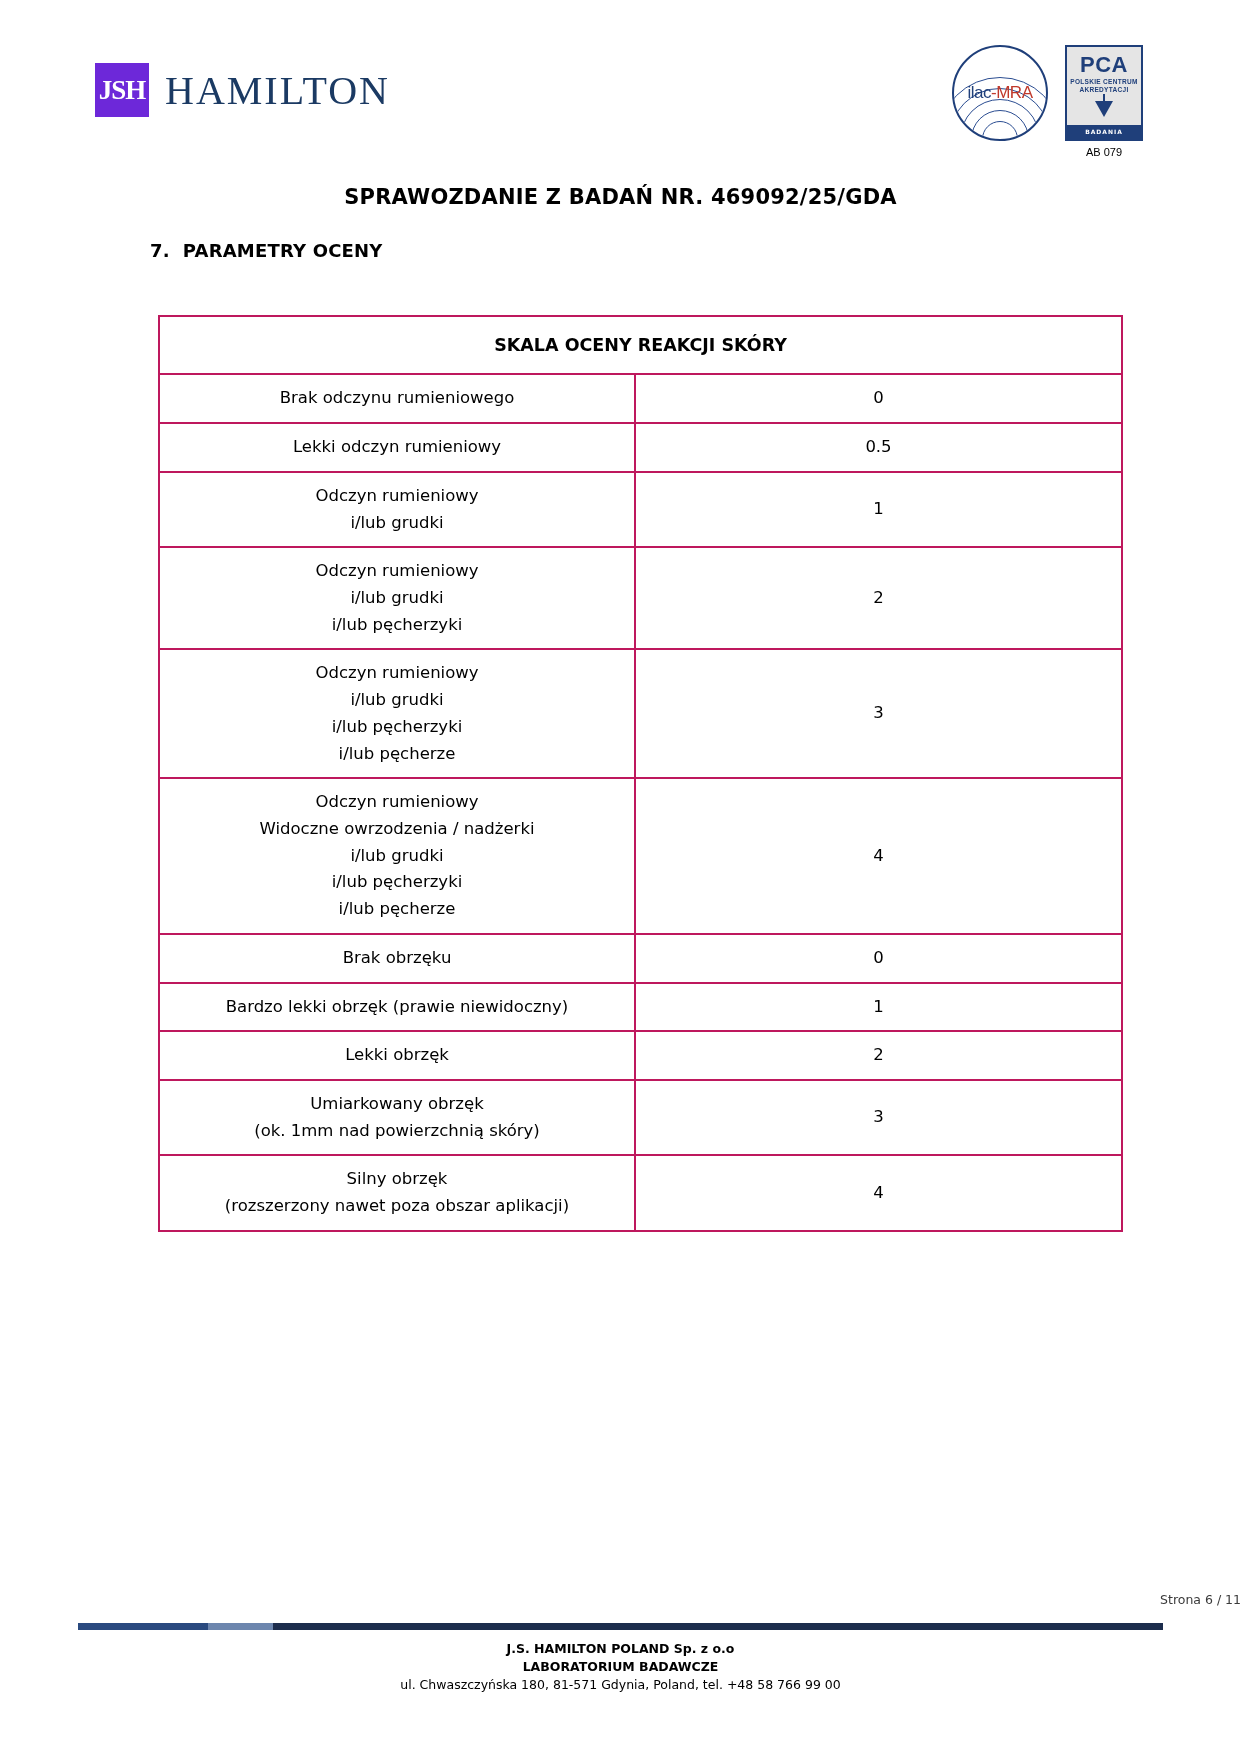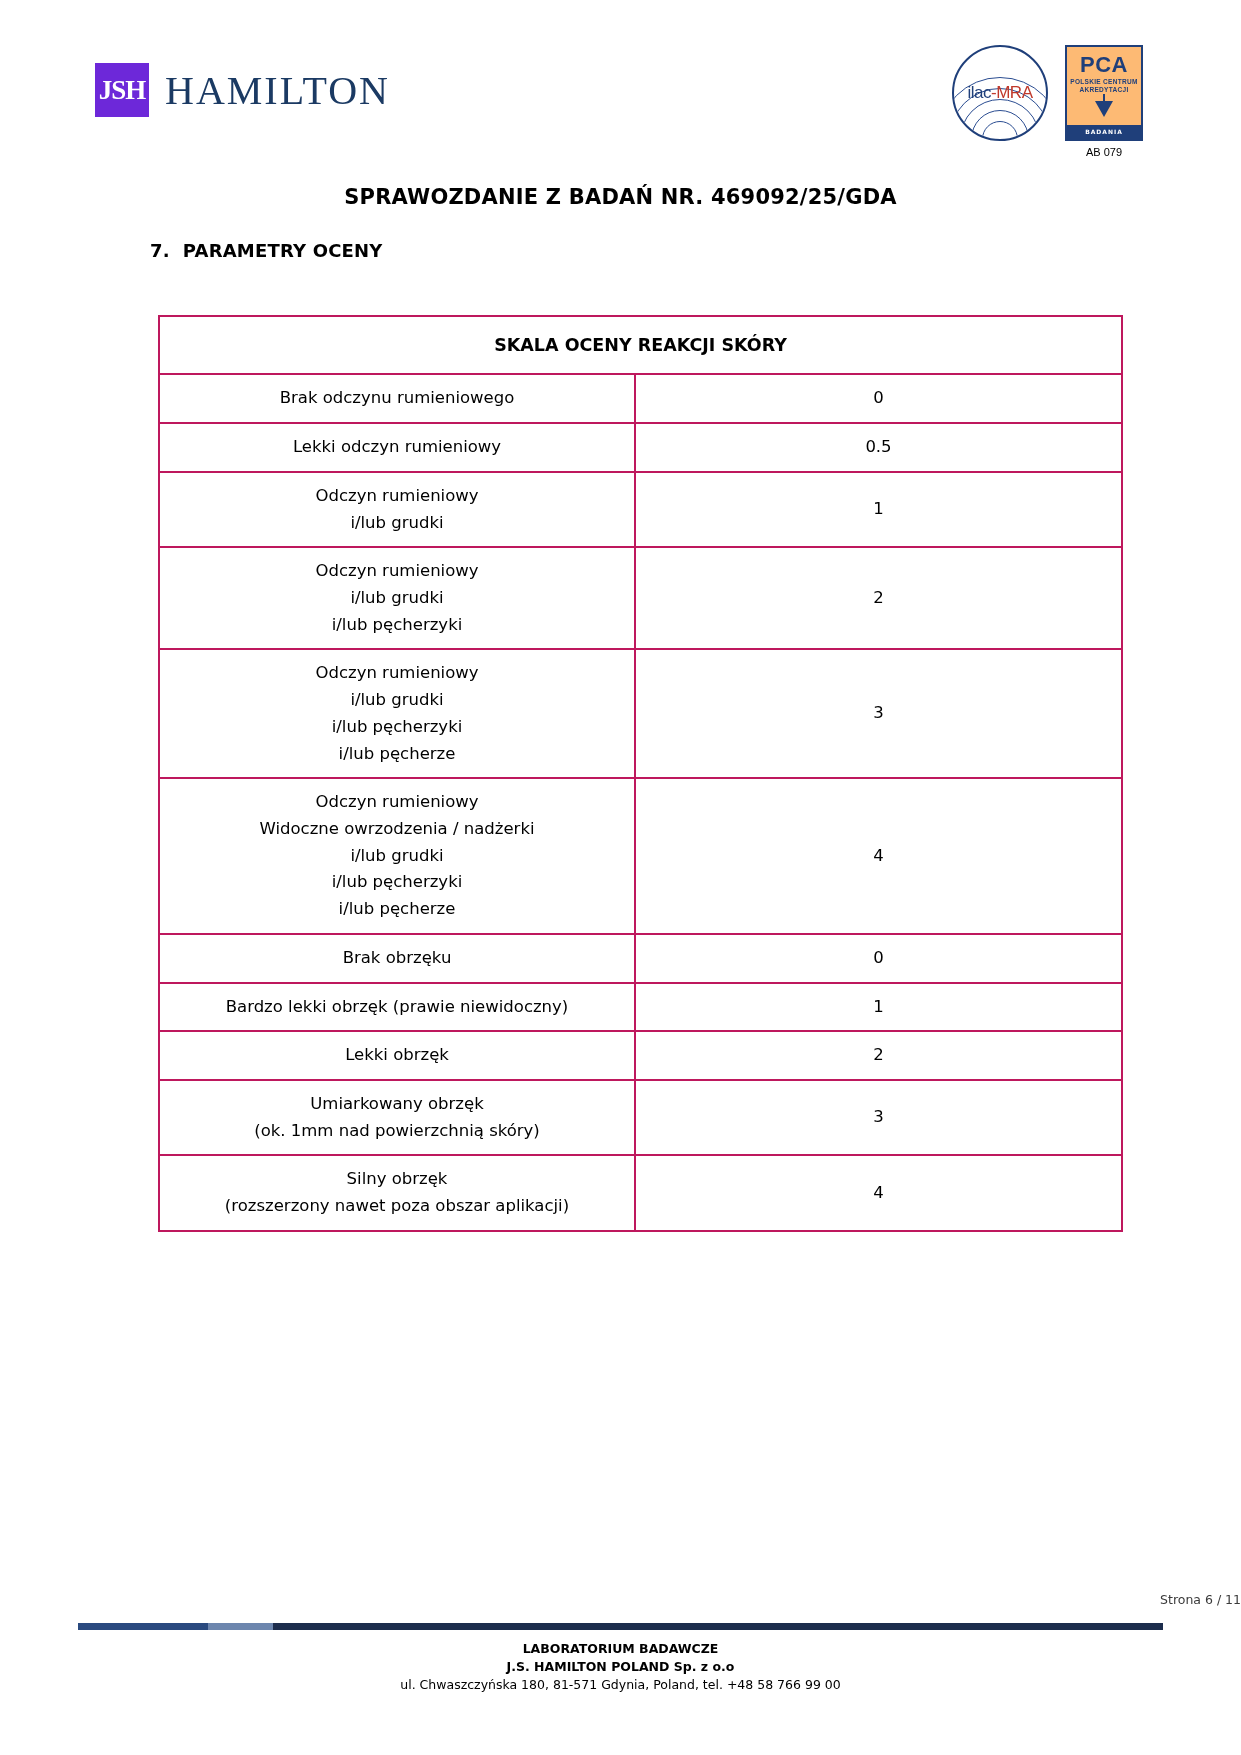--- a/index.html
+++ b/index.html
@@ -101,21 +101,21 @@
   .ilac-badge .ilac-text .red { color: #c0392b; }
   .pca-wrap {
     width: 84px;
     text-align: center;
   }
   .pca-badge {
     width: 78px;
     height: 96px;
     margin: 0 auto;
     border: 2px solid #1f3f7a;
-    background: #fdba74;
+    background: #e5e5e5;
     position: relative;
   }
   .pca-badge .pca-top {
     font-family: "Liberation Sans", sans-serif;
     font-weight: bold;
     font-size: 22px;
     color: #1f3f7a;
     text-align: center;
     margin-top: 5px;
     letter-spacing: 0.5px;
@@ -350,18 +350,18 @@
     </table>
   </div>
 
   <div class="page-num">Strona 6 / 11</div>
   <div class="footer-rule">
     <div class="seg1"></div>
       <div class="seg2"></div>
       <div class="seg3"></div>
   </div>
   <div class="footer-text">
+    <div class="b">J.S. HAMILTON POLAND Sp. z o.o</div>
     <div class="b">LABORATORIUM BADAWCZE</div>
-    <div class="b">J.S. HAMILTON POLAND Sp. z o.o</div>
     <div>ul. Chwaszczyńska 180, 81-571 Gdynia, Poland, tel. +48 58 766 99 00</div>
   </div>
 
 </div>
 
 </body></html>

